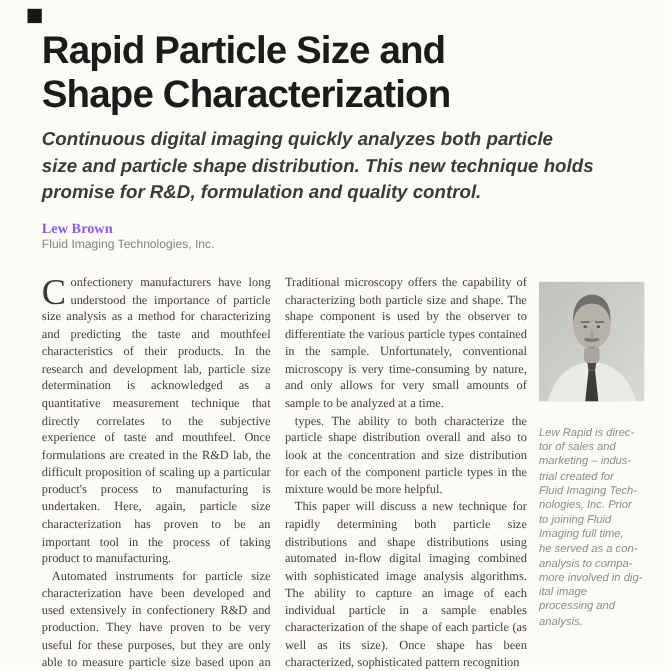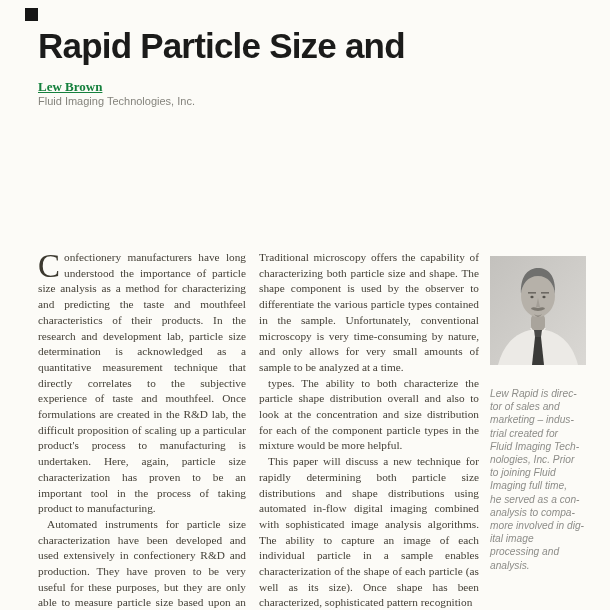--- a/index.html
+++ b/index.html
@@ -27,21 +27,21 @@
   .subtitle{margin-top:9px;}
   .subtitle-line{
     font-family:"Liberation Sans",sans-serif;
     font-style:italic;font-weight:bold;
     font-size:17px;line-height:24px;
     color:#3a3a38;
   }
   .author{
     margin-top:13px;
     font-family:"Liberation Serif",serif;
-    font-weight:bold;font-size:13px;color:#15803d;text-decoration:underline;
+    font-weight:bold;font-size:13px;color:#8b5cf6;
   }
   .affiliation{
     margin-top:0;
     font-family:"Liberation Sans",sans-serif;
     font-size:11px;color:#85847d;
   }
   .body{
     position:absolute;left:38px;top:250px;
     display:flex;
   }
@@ -78,20 +78,26 @@
 </head>
 <body>
 
 <div class="page">
 
   <div class="corner-square"></div>
 
   <div class="header">
     <div>
       <div class="title-line">Rapid Particle Size and</div>
+      <div class="title-line">Shape Characterization</div>
+    </div>
+    <div class="subtitle">
+      <div class="subtitle-line">Continuous digital imaging quickly analyzes both particle</div>
+      <div class="subtitle-line">size and particle shape distribution. This new technique holds</div>
+      <div class="subtitle-line">promise for R&amp;D, formulation and quality control.</div>
     </div>
     <div class="author">Lew Brown</div>
     <div class="affiliation">Fluid Imaging Technologies, Inc.</div>
   </div>
 
   <div class="body">
 
     <div class="col col-1">
       <p><span class="dropcap">C</span><span>onfectionery manufacturers have long understood the importance of particle size analysis as a method for characterizing and predicting the taste and mouthfeel characteristics of their products. In the research and development lab, particle size determination is acknowledged as a quantitative measurement technique that directly correlates to the subjective experience of taste and mouthfeel. Once formulations are created in the R&amp;D lab, the difficult proposition of scaling up a particular product's process to manufacturing is undertaken. Here, again, particle size characterization has proven to be an important tool in the process of taking product to manufacturing.</span></p>
       <p>Automated instruments for particle size characterization have been developed and used extensively in confectionery R&amp;D and production. They have proven to be very useful for these purposes, but they are only able to measure particle size based upon an assumption that all particles are spherical in shape.</p>

